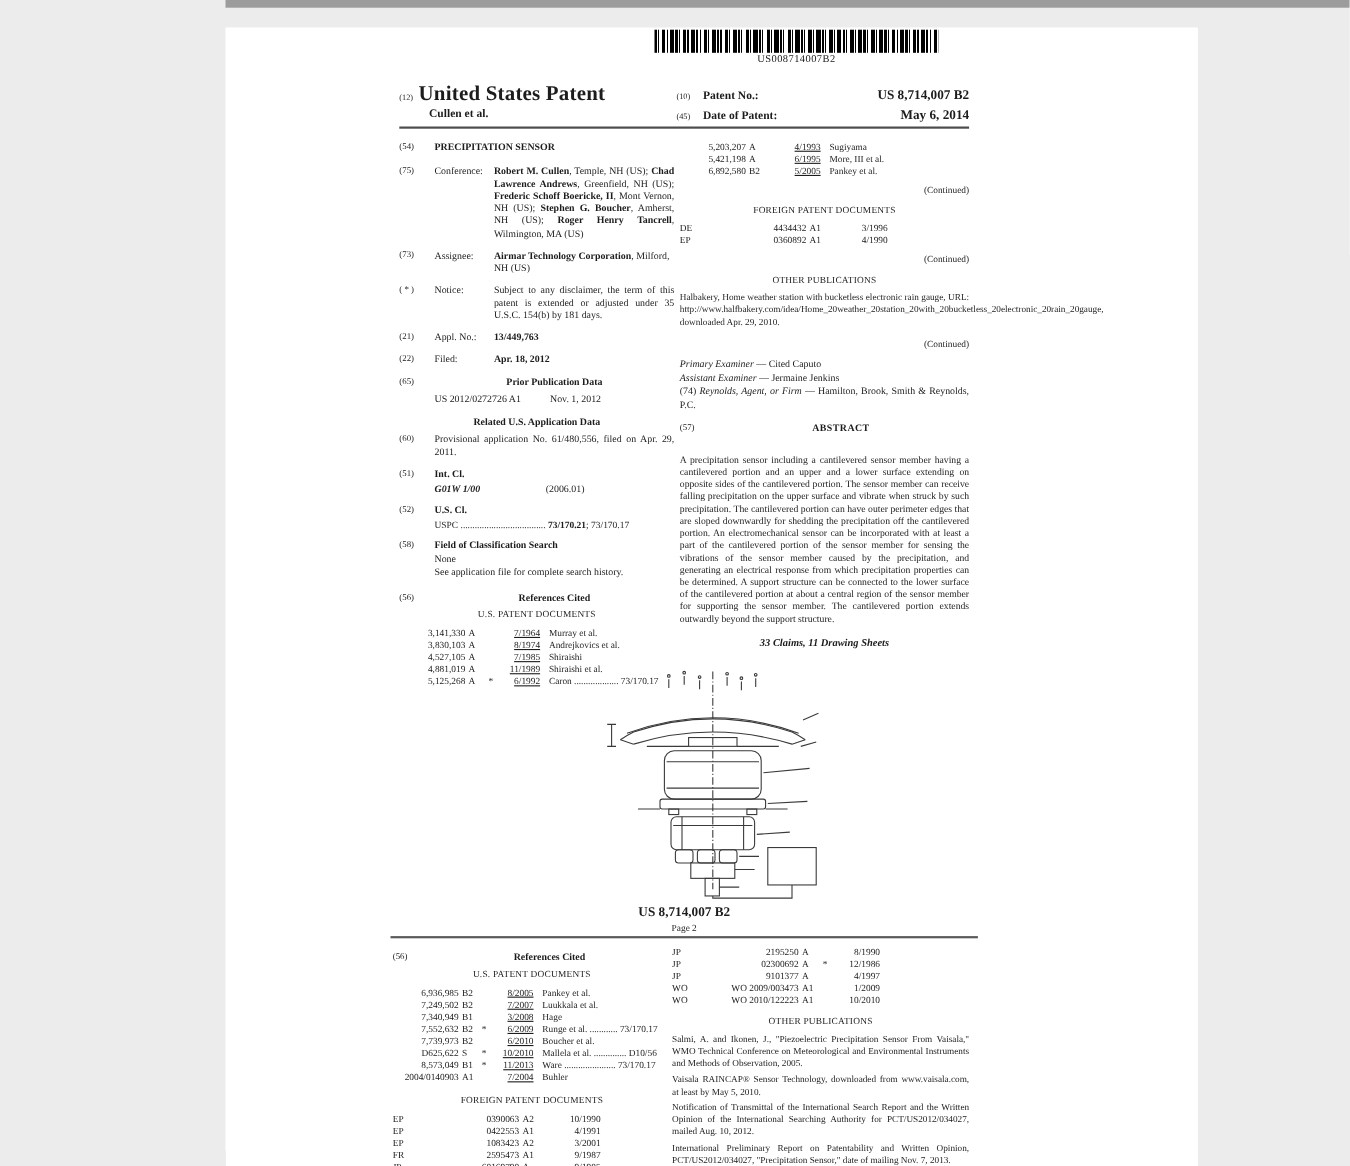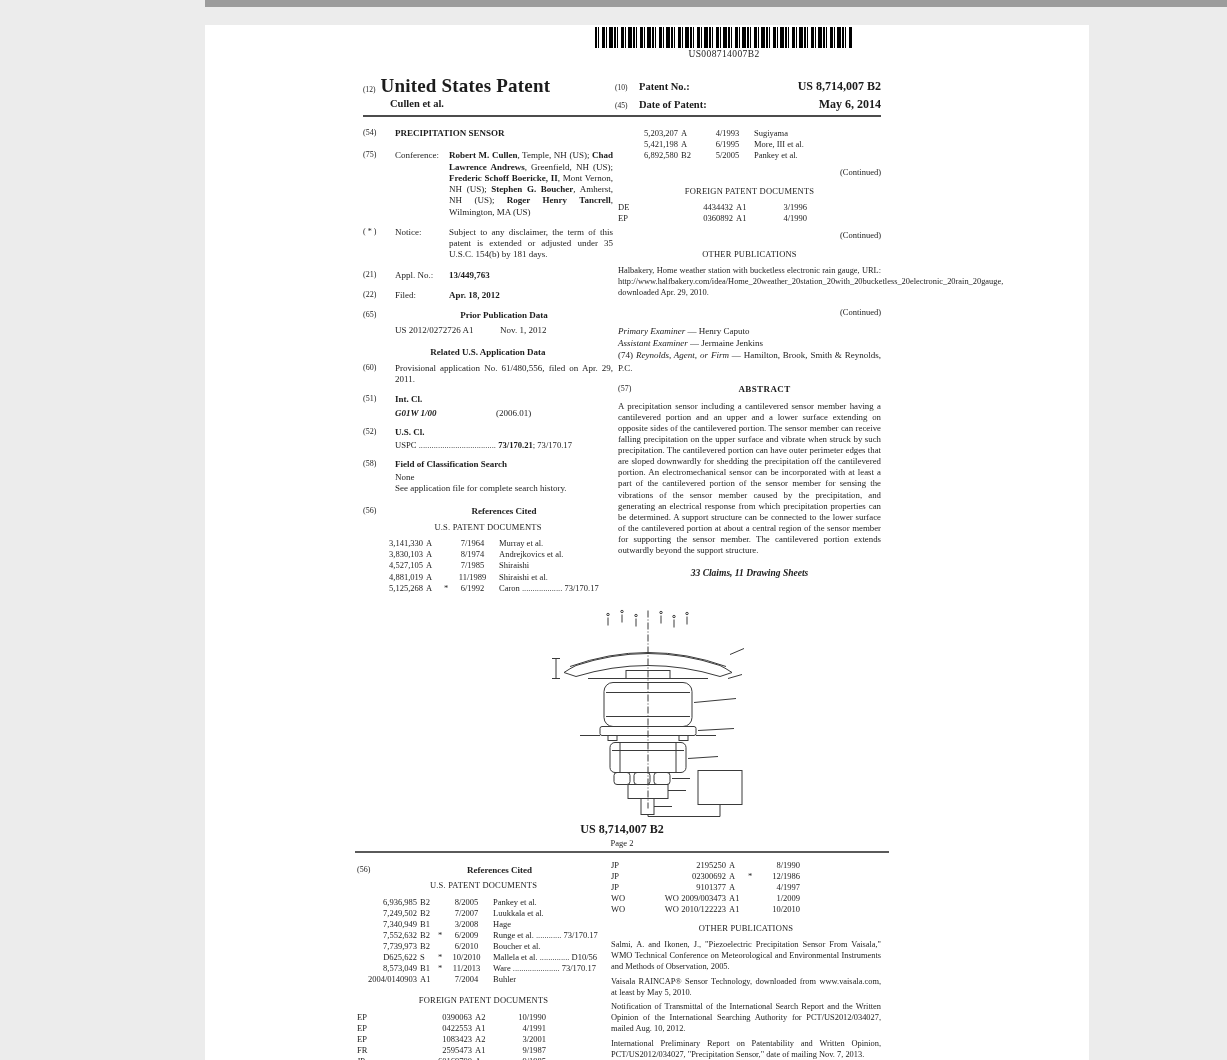--- a/index.html
+++ b/index.html
@@ -51,31 +51,31 @@
   .col-right1 { left:413px; top:103px; width:263px; }
 
   .item { display:grid; grid-template-columns:30px 52px 1fr; column-gap:2px; margin-bottom:9px; }
   .item2 { display:grid; grid-template-columns:30px 1fr; column-gap:2px; margin-bottom:9px; }
   .tag { font-size:8px; }
   .subline { margin-left:32px; }
 
   .refrow { display:grid; grid-template-columns:60px 15px 7px 37px auto; column-gap:3px;
             font-size:8.5px; line-height:1.3; }
   .refrow .num { text-align:right; }
-  .refrow .date { text-align:center; }
+  .refrow .date { text-align:right;text-decoration:underline; }
   .refrow .name { padding-left:5px; white-space:nowrap; overflow:hidden; }
   .fref { display:grid; grid-template-columns:26px 86px 16px 7px 42px; column-gap:3px;
           font-size:8.5px; line-height:1.3; }
   .fref .num { text-align:right; }
   .fref .date { text-align:right; }
   .docshead { font-size:8.5px; text-align:center; margin:2px 0 6px 0; letter-spacing:.2px; }
   .contd { font-size:8.5px; text-align:right; margin:6px 0 8px 0; }
   .pubs { font-size:8.4px; line-height:1.3; text-align:justify; margin-bottom:4px; }
   .exam { font-size:9px; line-height:1.35; margin:4px 0 10px 0; }
-  .abshead { display:grid; grid-template-columns:30px 1fr; margin:4px 0 6px 0; }
+  .abshead { display:grid; grid-template-columns:30px 1fr; margin:4px 0 18px 0; }
   .claims { font-size:9.5px; font-weight:bold; text-align:center; margin-top:12px;font-style:italic; }
 
   
   .fig { left:325px; top:582px; width:240px; height:215px; }
   .fig svg { width:100%; height:100%; }
   .fig path, .fig line, .fig rect, .fig circle {
     stroke:#3a3a3a; stroke-width:1; fill:none;
   }
 
   
@@ -128,20 +128,25 @@
       <span class="tag">(54)</span>
       <span class="b">PRECIPITATION SENSOR</span>
     </div>
 
     <div class="item">
       <span class="tag">(75)</span>
       <span>Conference:</span>
       <span class="just"><span class="b">Robert M. Cullen</span><span>, Temple, NH (US); </span><span class="b">Chad Lawrence Andrews</span><span>, Greenfield, NH (US); </span><span class="b">Frederic Schoff Boericke, II</span><span>, Mont Vernon, NH (US); </span><span class="b">Stephen G. Boucher</span><span>, Amherst, NH (US); </span><span class="b">Roger Henry Tancrell</span><span>, Wilmington, MA (US)</span></span>
     </div>
 
+    <div class="item">
+      <span class="tag">(73)</span>
+      <span>Assignee:</span>
+      <span><span class="b">Airmar Technology Corporation</span><span>, Milford, NH (US)</span></span>
+    </div>
 
     <div class="item">
       <span class="tag">( * )</span>
       <span>Notice:</span>
       <span class="just">Subject to any disclaimer, the term of this patent is extended or adjusted under 35 U.S.C. 154(b) by 181 days.</span>
     </div>
 
     <div class="item">
       <span class="tag">(21)</span>
       <span>Appl. No.:</span>
@@ -284,21 +289,21 @@
           <span class="date">4/1990</span>
         </div>
       </div>
     <div class="contd">(Continued)</div>
 
     <div class="docshead">OTHER PUBLICATIONS</div>
     <div class="pubs">Halbakery, Home weather station with bucketless electronic rain gauge, URL: http://www.halfbakery.com/idea/Home_20weather_20station_20with_20bucketless_20electronic_20rain_20gauge, downloaded Apr. 29, 2010.</div>
     <div class="contd" style="margin-top:8px">(Continued)</div>
 
     <div class="exam">
-      <div><span class="i">Primary Examiner</span><span> — Henry Caputo</span></div>
+      <div><span class="i">Primary Examiner</span><span> — Cited Caputo</span></div>
       <div><span class="i">Assistant Examiner</span><span> — Jermaine Jenkins</span></div>
       <div class="just"><span>(74)</span> <span class="i">Reynolds, Agent, or Firm</span><span> — Hamilton, Brook, Smith &amp; Reynolds, P.C.</span></div>
     </div>
 
     <div class="abshead">
       <span class="tag">(57)</span>
       <span class="b ctr" style="letter-spacing:.4px">ABSTRACT</span>
     </div>
     <div class="just" style="font-size:8.8px; line-height:1.26">A precipitation sensor including a cantilevered sensor member having a cantilevered portion and an upper and a lower surface extending on opposite sides of the cantilevered portion. The sensor member can receive falling precipitation on the upper surface and vibrate when struck by such precipitation. The cantilevered portion can have outer perimeter edges that are sloped downwardly for shedding the precipitation off the cantilevered portion. An electromechanical sensor can be incorporated with at least a part of the cantilevered portion of the sensor member for sensing the vibrations of the sensor member caused by the precipitation, and generating an electrical response from which precipitation properties can be determined. A support structure can be connected to the lower surface of the cantilevered portion at about a central region of the sensor member for supporting the sensor member. The cantilevered portion extends outwardly beyond the support structure.</div>
 

